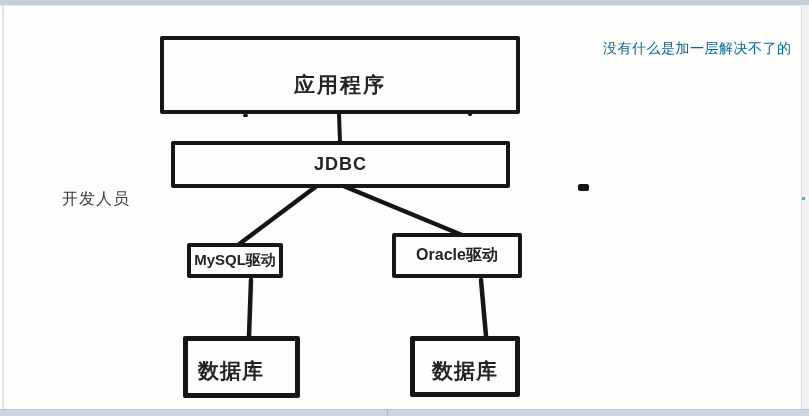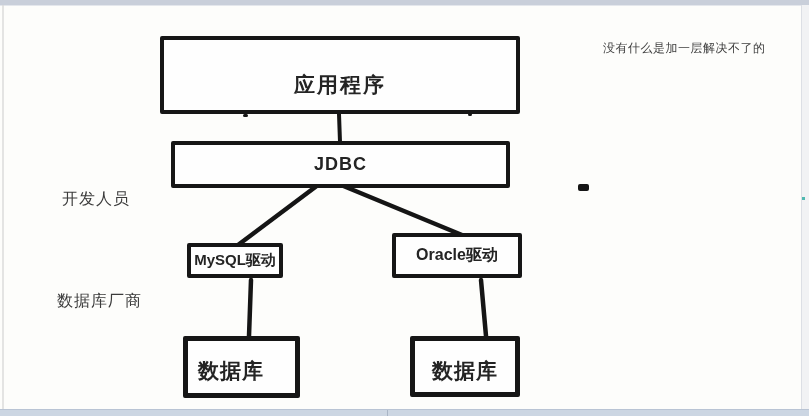--- a/index.html
+++ b/index.html
@@ -52,21 +52,21 @@
   .box-db-left {left:183px;top:336px;width:117px;height:62px;justify-content:flex-start;align-items:flex-end;padding:0 0 8px 10px;}
   .box-db-right{left:410px;top:336px;width:110px;height:61px;padding-top:8px;}
   
   .row-label{
     position:absolute;color:#3b3b3b;font-size:16px;letter-spacing:1px;margin-top:36px;
   }
   .row-label-dev   {left:62px;top:153px;}
   .row-label-vendor{left:57px;top:255px;}
   .annotation{
     position:absolute;left:603px;top:40px;
-    color:#404040;font-size:12px;letter-spacing:0.5px;white-space:nowrap;
+    color:#0369a1;font-size:14px;letter-spacing:0.5px;white-space:nowrap;
   }
   
   .ink{position:absolute;background:#151515;border-radius:2px;}
   .ink-dash {left:578px;top:184px;width:11px;height:7px;}
   .ink-dot-a{left:243px;top:114px;width:5px;height:3px;}
   .ink-dot-b{left:468px;top:113px;width:4px;height:3px;}
 </style>
 </head>
 <body>
 
@@ -101,21 +101,20 @@
   <div class="box box-db box-db-left">
     <span>数据库</span>
   </div>
 
   <div class="box box-db box-db-right">
     <span>数据库</span>
   </div>
 
   <div class="row-label row-label-dev">开发人员</div>
 
-  <div class="row-label row-label-vendor">数据库厂商</div>
 
   <div class="annotation">没有什么是加一层解决不了的</div>
 
   <div class="ink ink-dash"></div>
   <div class="ink ink-dot-a"></div>
   <div class="ink ink-dot-b"></div>
 
   <div class="left-edge"></div>
   <div class="right-gutter"></div>
   <div class="teal-speck"></div>

